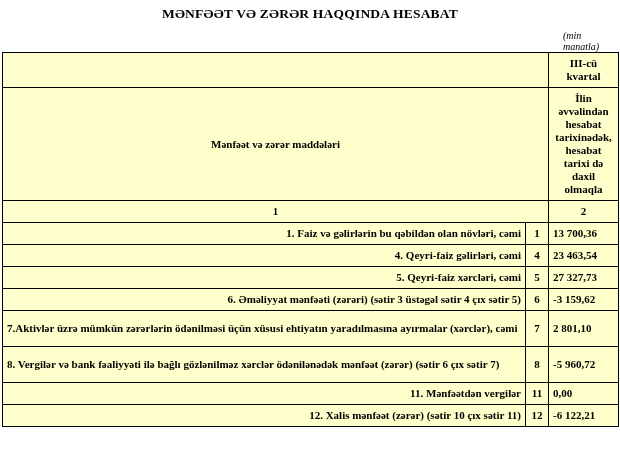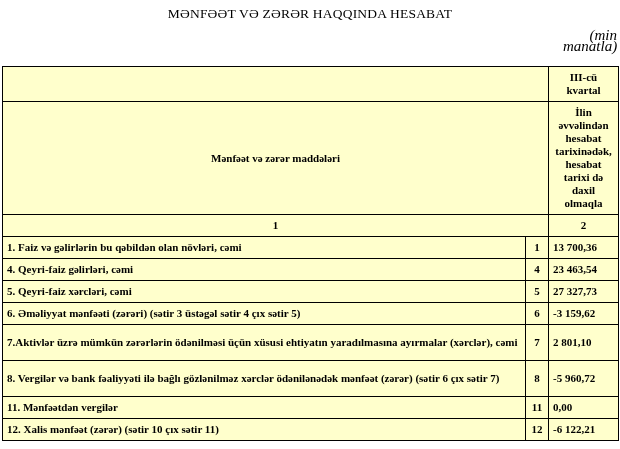--- a/index.html
+++ b/index.html
@@ -11,29 +11,29 @@
     width: 620px;
     height: 449px;
     font-family: "Liberation Serif", serif;
     color: #000000;
     overflow: hidden;
   }
   .title {
     margin-top: 6px;
     text-align: center;
     font-size: 13.5px;
-    font-weight: normal;
+    font-weight: bold;
     letter-spacing: 0.2px;
   }
   .unit-note {
     width: 54px;
-    margin: 8px 3px 14px auto;
-    text-align: right;
+    margin: 8px 3px 0 auto;
+    text-align: left;
     font-style: italic;
-    font-size: 15px;
+    font-size: 10px;
     line-height: 11px;
   }
   table.report {
     margin-left: 2px;
     width: 616px;
     border-collapse: collapse;
     table-layout: fixed;
   }
   table.report td {
     border: 1px solid #000000;
@@ -56,21 +56,21 @@
   td.hperiod, td.hvaldesc, td.hitems, td.hcol {
     text-align: center;
     padding: 0 1px;
   }
 
   
   tr.h14 td { height: 13px; }
   tr.h28 td { height: 27px; }
   tr.h32 td { height: 31px; }
   td.desc {
-    text-align: left;
+    text-align: right;
     padding: 0 4px 0 3px;
   }
   td.desc.justify { text-align: justify; }
   td.num { text-align: center; }
   td.val {
     padding: 0 4px 0 1px;
   }
   td.va-top { vertical-align: top; }
   td.white { background: #FFFFFF; }
 </style>

